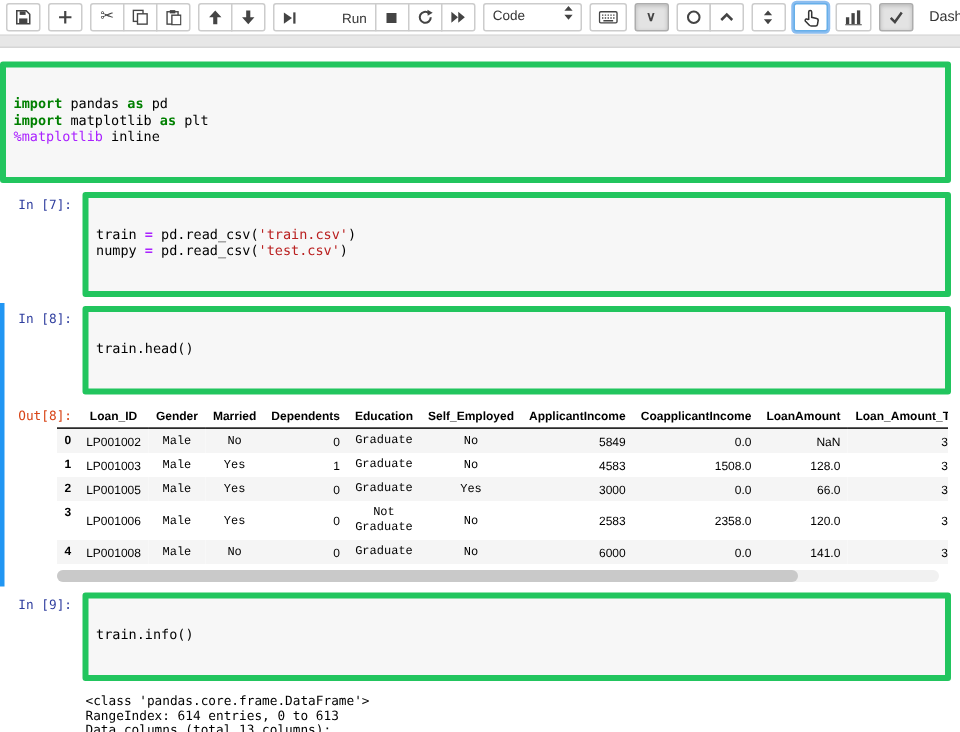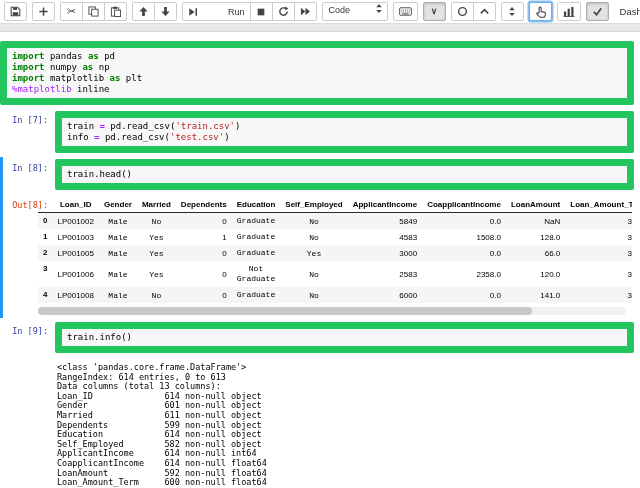--- a/index.html
+++ b/index.html
@@ -36,22 +36,22 @@
   #notebook{padding-top:6px;}
   .cellwrap{position:relative;}
   .cellwrap.selected::before{content:"";position:absolute;left:0;top:1px;bottom:1px;width:3px;background:#2196f3;}
   .cellrow{display:flex;padding:3px 6px 3px 0;}
   .prompt{
     width:55px;flex:none;text-align:right;padding-right:7px;padding-top:4px;box-sizing:border-box;
     font-family:"DejaVu Sans Mono","Liberation Mono",monospace;font-size:8.5px;line-height:11px;white-space:nowrap;
   }
   .prompt.pin{color:#303f9f;}
   .input-area{
-    flex:1;border:7px solid #22c55e;border-radius:2px;background:#f7f7f7;
-    padding:3px 5px;font-family:"DejaVu Sans Mono","Liberation Mono",monospace;
+    flex:1;border:4px solid #22c55e;border-radius:2px;background:#f7f7f7;
+    padding:20px 5px;font-family:"DejaVu Sans Mono","Liberation Mono",monospace;
     font-size:9px;line-height:11px;color:#000;box-sizing:border-box;min-height:19px;
   }
   .tok-kw{color:#008000;font-weight:bold;}
   .tok-op{color:#aa22ff;font-weight:bold;}
   .tok-st{color:#ba2121;}
   .tok-mg{color:#aa22ff;}
   .tok-pl{color:#000;}
   
   .out-block{position:relative;padding:2px 8px 4px 0;}
   .out-prompt{
@@ -253,32 +253,31 @@
       </button>
     </div>
     <span class="dash-label">Dashboard View:</span>
   </div>
 <div class="header-strip"></div>
 <div id="notebook">
     <div class="cellwrap">
       <div class="cellrow">
         <div class="input-area">
           <div><span class="tok-kw">import</span><span class="tok-pl"> pandas </span><span class="tok-kw">as</span><span class="tok-pl"> pd</span></div>
-          <div><span class="tok-kw">import</span><span class="tok-pl"> numpy </span><span class="tok-kw">as</span><span class="tok-pl"> np</span></div>
           <div><span class="tok-kw">import</span><span class="tok-pl"> matplotlib </span><span class="tok-kw">as</span><span class="tok-pl"> plt</span></div>
           <div><span class="tok-mg">%matplotlib</span><span class="tok-pl"> inline</span></div>
         </div>
       </div>
     </div>
     <div class="cellwrap">
       <div class="cellrow">
         <div class="prompt pin">In [7]:</div>
         <div class="input-area">
           <div><span class="tok-pl">train </span><span class="tok-op">=</span><span class="tok-pl"> pd.read_csv(</span><span class="tok-st">'train.csv'</span><span class="tok-pl">)</span></div>
-          <div><span class="tok-pl">info </span><span class="tok-op">=</span><span class="tok-pl"> pd.read_csv(</span><span class="tok-st">'test.csv'</span><span class="tok-pl">)</span></div>
+          <div><span class="tok-pl">numpy </span><span class="tok-op">=</span><span class="tok-pl"> pd.read_csv(</span><span class="tok-st">'test.csv'</span><span class="tok-pl">)</span></div>
         </div>
       </div>
     </div>
     <div class="cellwrap selected">
       <div class="cellrow">
         <div class="prompt pin">In [8]:</div>
         <div class="input-area">
           <div><span class="tok-pl">train.head()</span></div>
         </div>
       </div>

